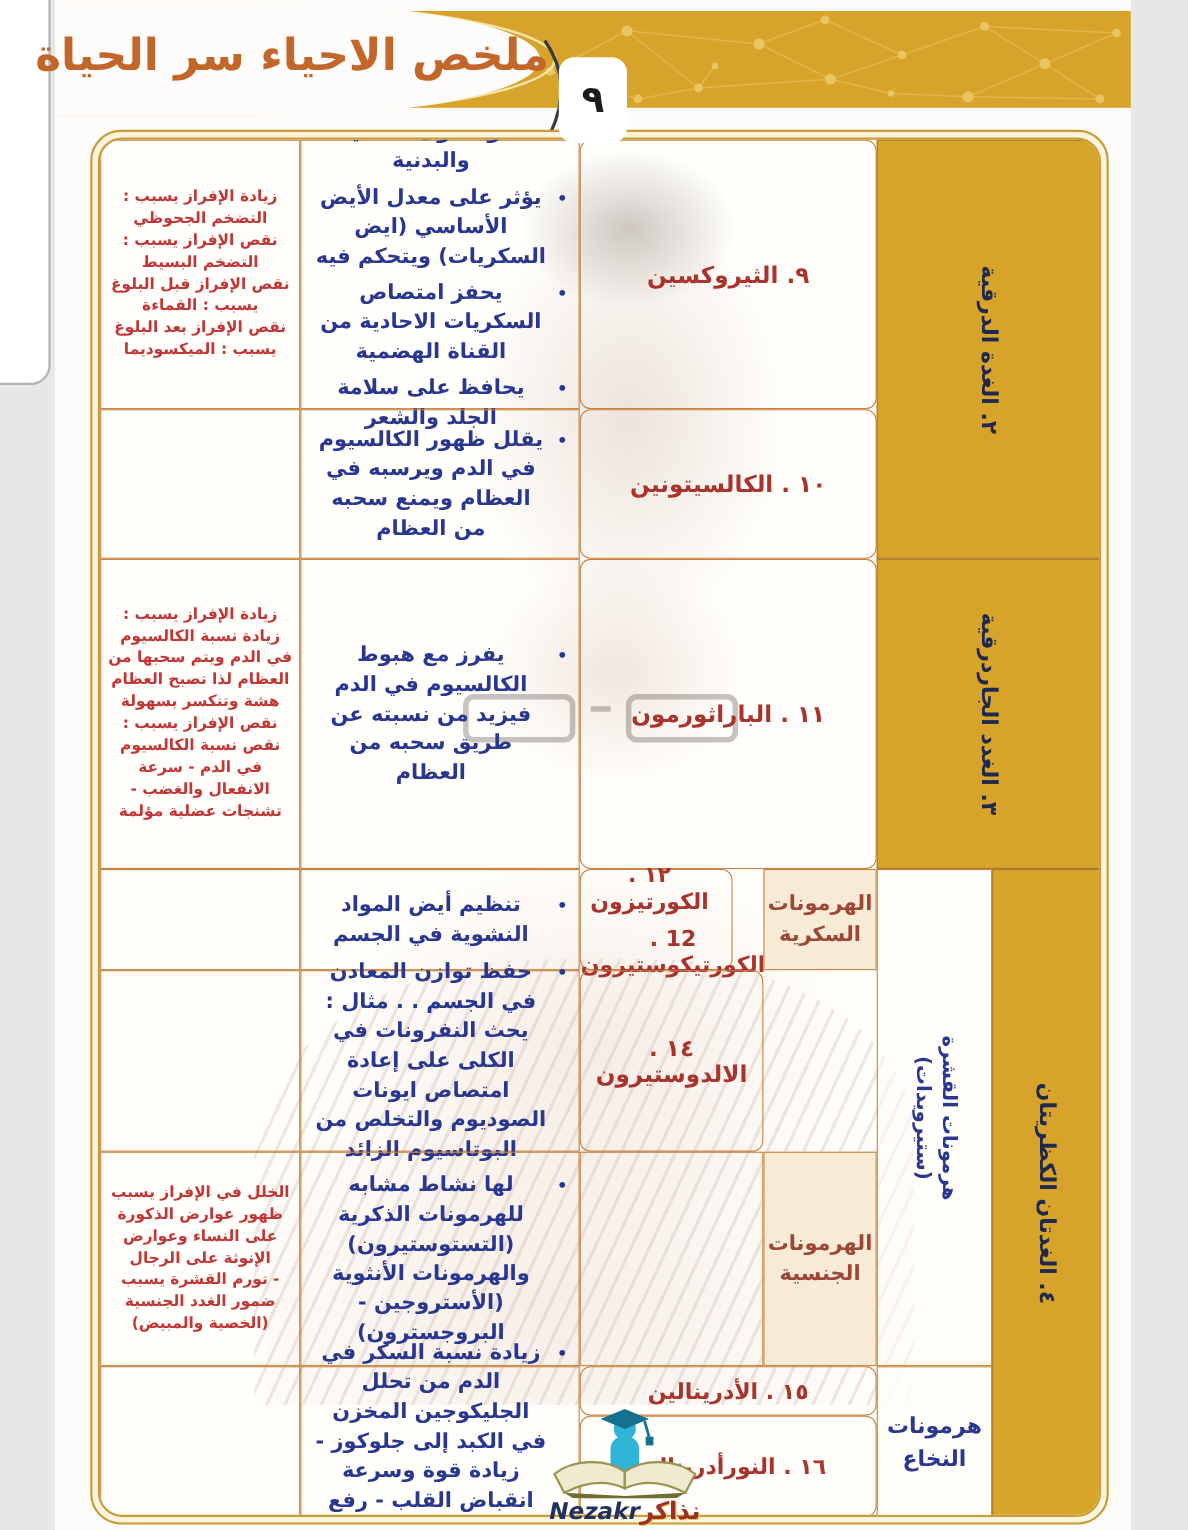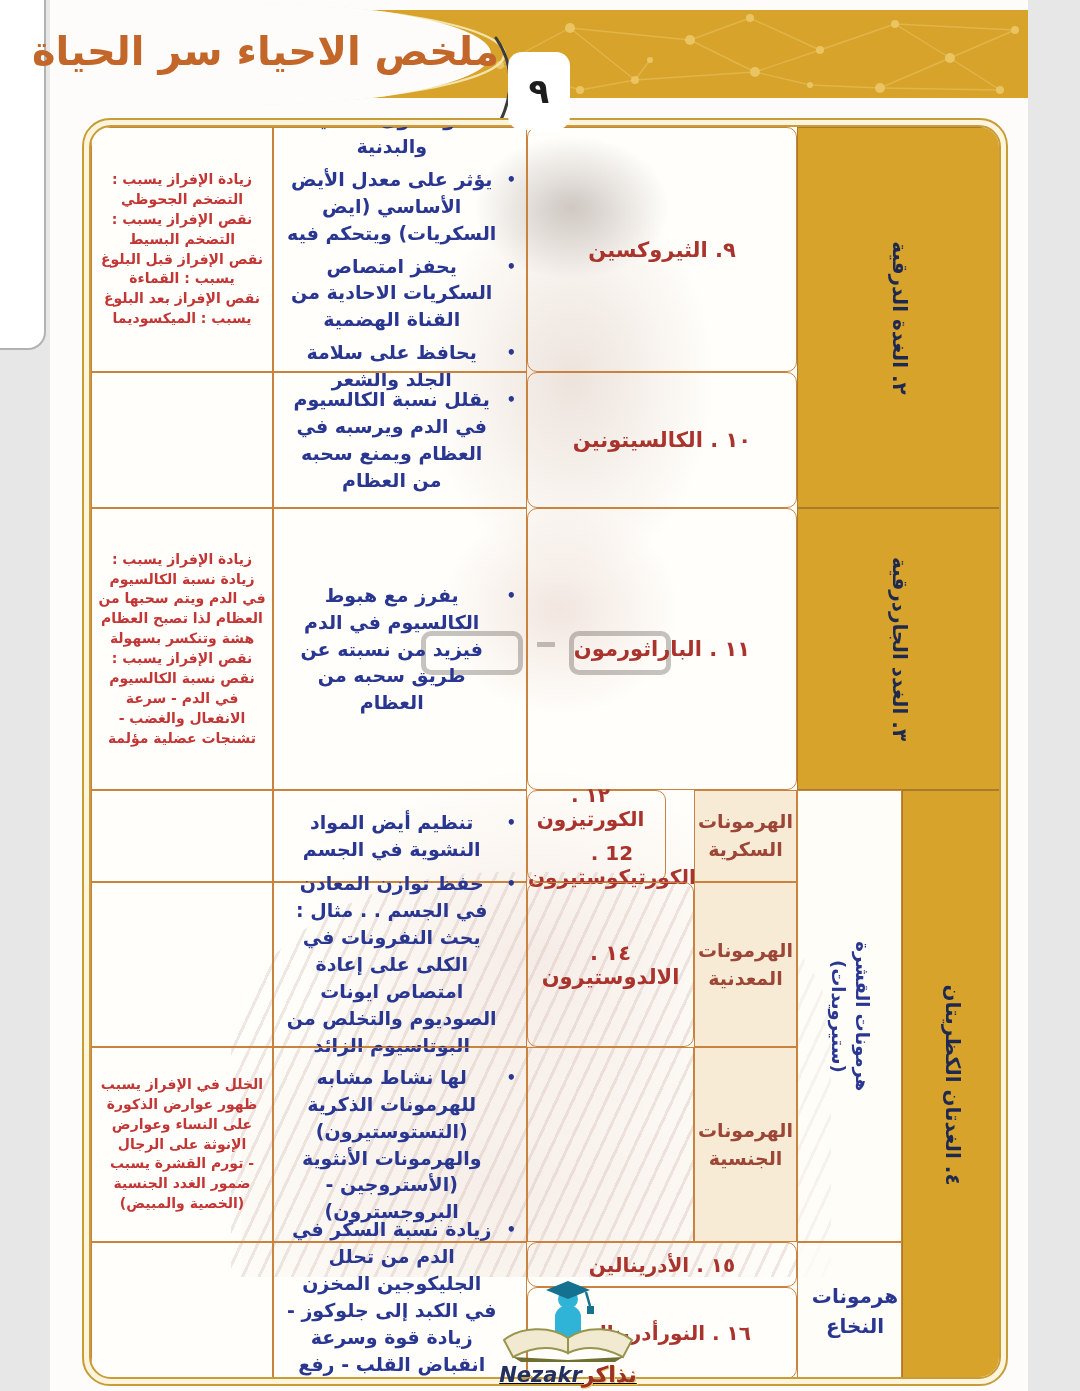--- a/index.html
+++ b/index.html
@@ -42,41 +42,41 @@
     direction:rtl;color:#2a3790;font-weight:bold;font-size:19px;line-height:1.42;}
   .bullet-line{display:flex;gap:7px;align-items:flex-start;}
   .bullet{flex:0 0 auto;font-size:15px;margin-top:4px;}
   .bullet-text{flex:1;text-align:center;}
   .hn{display:flex;align-items:center;justify-content:center;direction:rtl;
     color:#a9332d;font-weight:bold;font-size:21px;text-align:center;border-radius:10px;}
   .hn-two{flex-direction:column;align-items:flex-end;justify-content:center;gap:10px;
     padding-right:12px;font-size:20px;}
   .cat{display:flex;align-items:center;justify-content:center;direction:rtl;text-align:center;
     color:#9c4638;font-weight:bold;font-size:19px;background:#f7ebd5;line-height:1.45;padding:0;}
-  .med{display:flex;align-items:center;direction:rtl;text-align:center;
+  .med{display:flex;align-items:center;justify-content:center;direction:rtl;text-align:center;
     color:#2a3790;font-weight:bold;font-size:20px;background:rgba(255,253,247,.85);line-height:1.5;}
   .med > span{display:block;width:92px;}
   .cortex-cell{background:rgba(255,251,246,.55);}
   
   .photo{position:absolute;left:150px;top:0;width:570px;height:1150px;z-index:0;background:
     radial-gradient(ellipse 150px 110px at 58% 7%, rgba(160,148,142,.50), transparent 65%),
     radial-gradient(ellipse 210px 290px at 58% 22%, rgba(222,205,196,.55), transparent 68%),
     radial-gradient(ellipse 170px 150px at 56% 42%, rgba(228,206,198,.50), transparent 70%),
     radial-gradient(ellipse 330px 260px at 52% 72%, rgba(238,221,214,.55), transparent 72%),
     radial-gradient(ellipse 430px 300px at 45% 92%, rgba(240,226,219,.60), transparent 75%);}
   .glasses{position:absolute;left:330px;top:500px;width:250px;height:52px;z-index:0;display:flex;
     align-items:center;gap:14px;opacity:.30;}
   .lens{width:104px;height:44px;border:5px solid #463c35;border-radius:10px;box-sizing:border-box;}
   .bridge{width:18px;height:5px;background:#463c35;margin-top:-18px;}
   .shirt{position:absolute;left:140px;top:745px;width:600px;height:405px;z-index:0;
     border-radius:45% 40% 0 0;
     background:repeating-linear-gradient(115deg, rgba(200,172,163,.28) 0 3px, transparent 3px 15px);}
   
   .logo{position:absolute;left:492px;top:1280px;width:152px;height:110px;z-index:6;text-align:center;}
-  .logo-text{direction:ltr;font-weight:bold;white-space:nowrap;margin-top:-4px;text-decoration:underline;}
+  .logo-text{direction:ltr;font-weight:bold;white-space:nowrap;margin-top:-4px;}
   .logo-latin{font-style:italic;font-size:21px;color:#22305f;}
   .logo-ar{font-size:22px;color:#9c2f28;text-shadow:1px 1px 0 #e9c55a;}
 </style>
 </head>
 <body>
 
 <div class="page"></div>
 <div class="prev-card"></div>
 
 <div class="banner">
@@ -176,21 +176,21 @@
       <span>٩. الثيروكسين</span>
     </div>
     <div class="cell gold center-flex" style="left:706px;top:0;width:206px;height:381px">
       <span class="rot">٢. الغدة الدرقية</span>
     </div>
 
     <div class="cell" style="left:0;top:245px;width:182px;height:136px"></div>
     <div class="cell fns" style="left:182px;top:245px;width:254px;height:136px">
         <div class="bullet-line">
           <span class="bullet">•</span>
-          <span class="bullet-text">يقلل نسبة الكالسيوم في الدم ويرسبه في العظام ويمنع سحبه من العظام</span>
+          <span class="bullet-text">يقلل ظهور الكالسيوم في الدم ويرسبه في العظام ويمنع سحبه من العظام</span>
         </div>
       </div>
     <div class="cell hn" style="left:436px;top:245px;width:270px;height:136px">
       <span>١٠ . الكالسيتونين</span>
     </div>
 
     <div class="cell dis" style="left:0;top:381px;width:182px;height:282px">
       <span>زيادة الإفراز يسبب :
 زيادة نسبة الكالسيوم
 في الدم ويتم سحبها من
@@ -232,23 +232,20 @@
 
     <div class="cell" style="left:0;top:755px;width:182px;height:165px"></div>
     <div class="cell fns" style="left:182px;top:755px;width:254px;height:165px">
         <div class="bullet-line">
           <span class="bullet">•</span>
           <span class="bullet-text">حفظ توازن المعادن في الجسم . . مثال : يحث النفرونات في الكلى على إعادة امتصاص ايونات الصوديوم والتخلص من البوتاسيوم الزائد</span>
         </div>
       </div>
     <div class="cell hn" style="left:436px;top:755px;width:167px;height:165px">
       <span>١٤ . الالدوستيرون</span>
-    </div>
-    <div class="cell cat" style="left:603px;top:755px;width:103px;height:165px">
-      <span>الهرمونات المعدنية</span>
     </div>
 
     <div class="cell dis" style="left:0;top:920px;width:182px;height:195px">
       <span>الخلل في الإفراز يسبب
 ظهور عوارض الذكورة
 على النساء وعوارض
 الإنوثة على الرجال
 - تورم القشرة يسبب
 ضمور الغدد الجنسية
 (الخصية والمبيض)</span>

